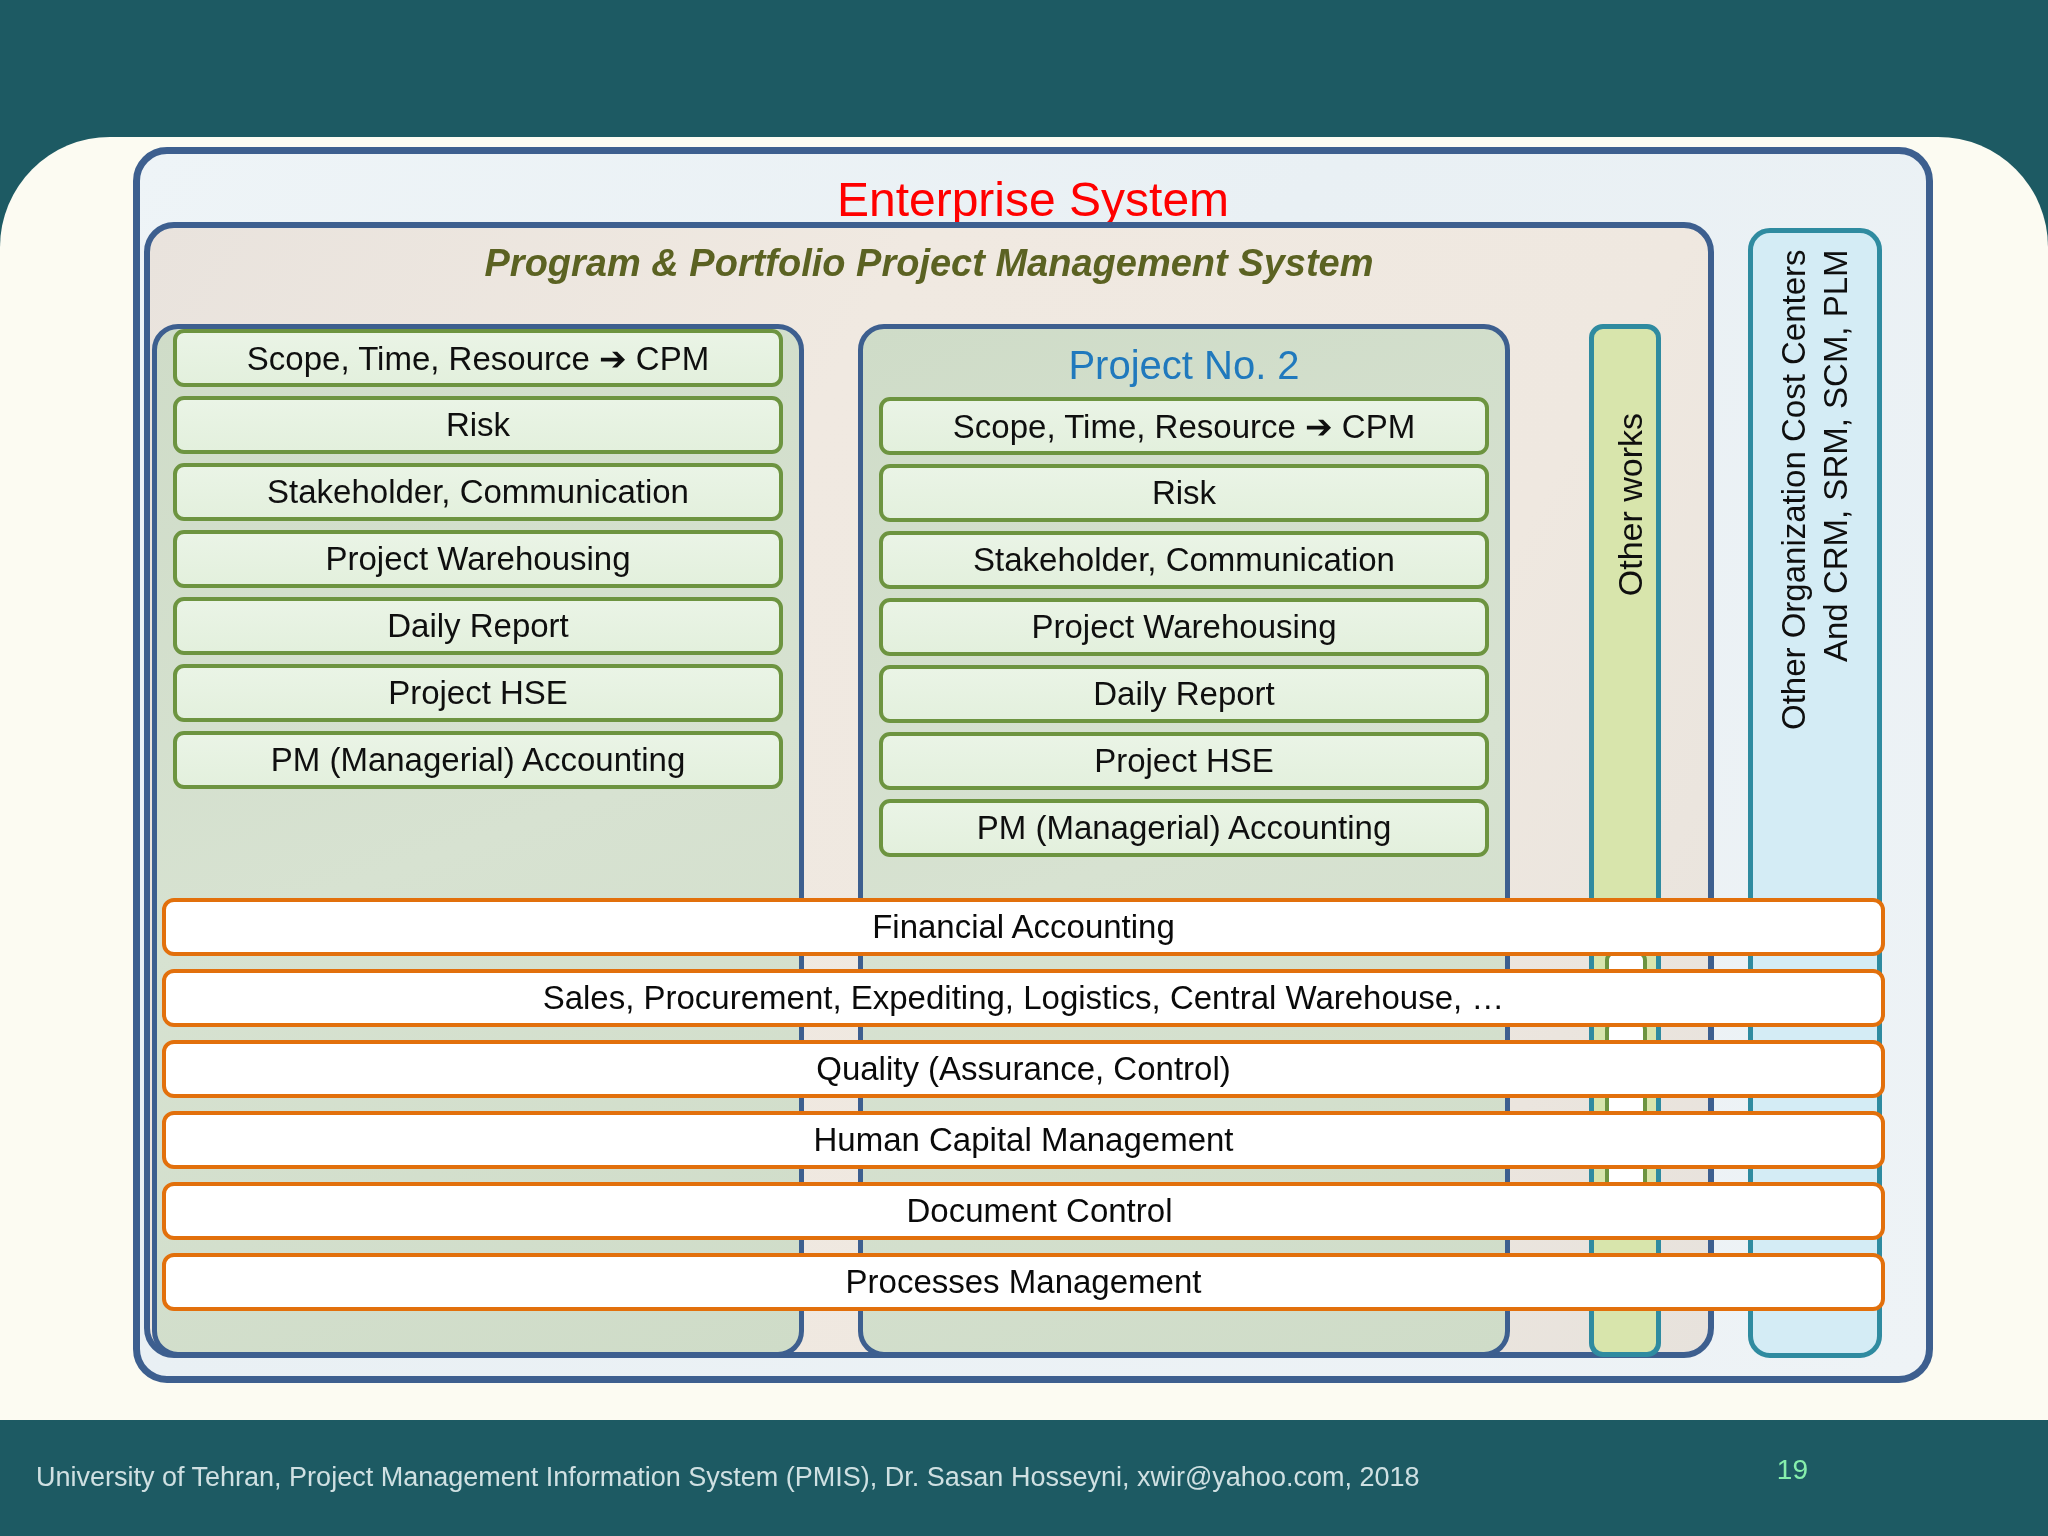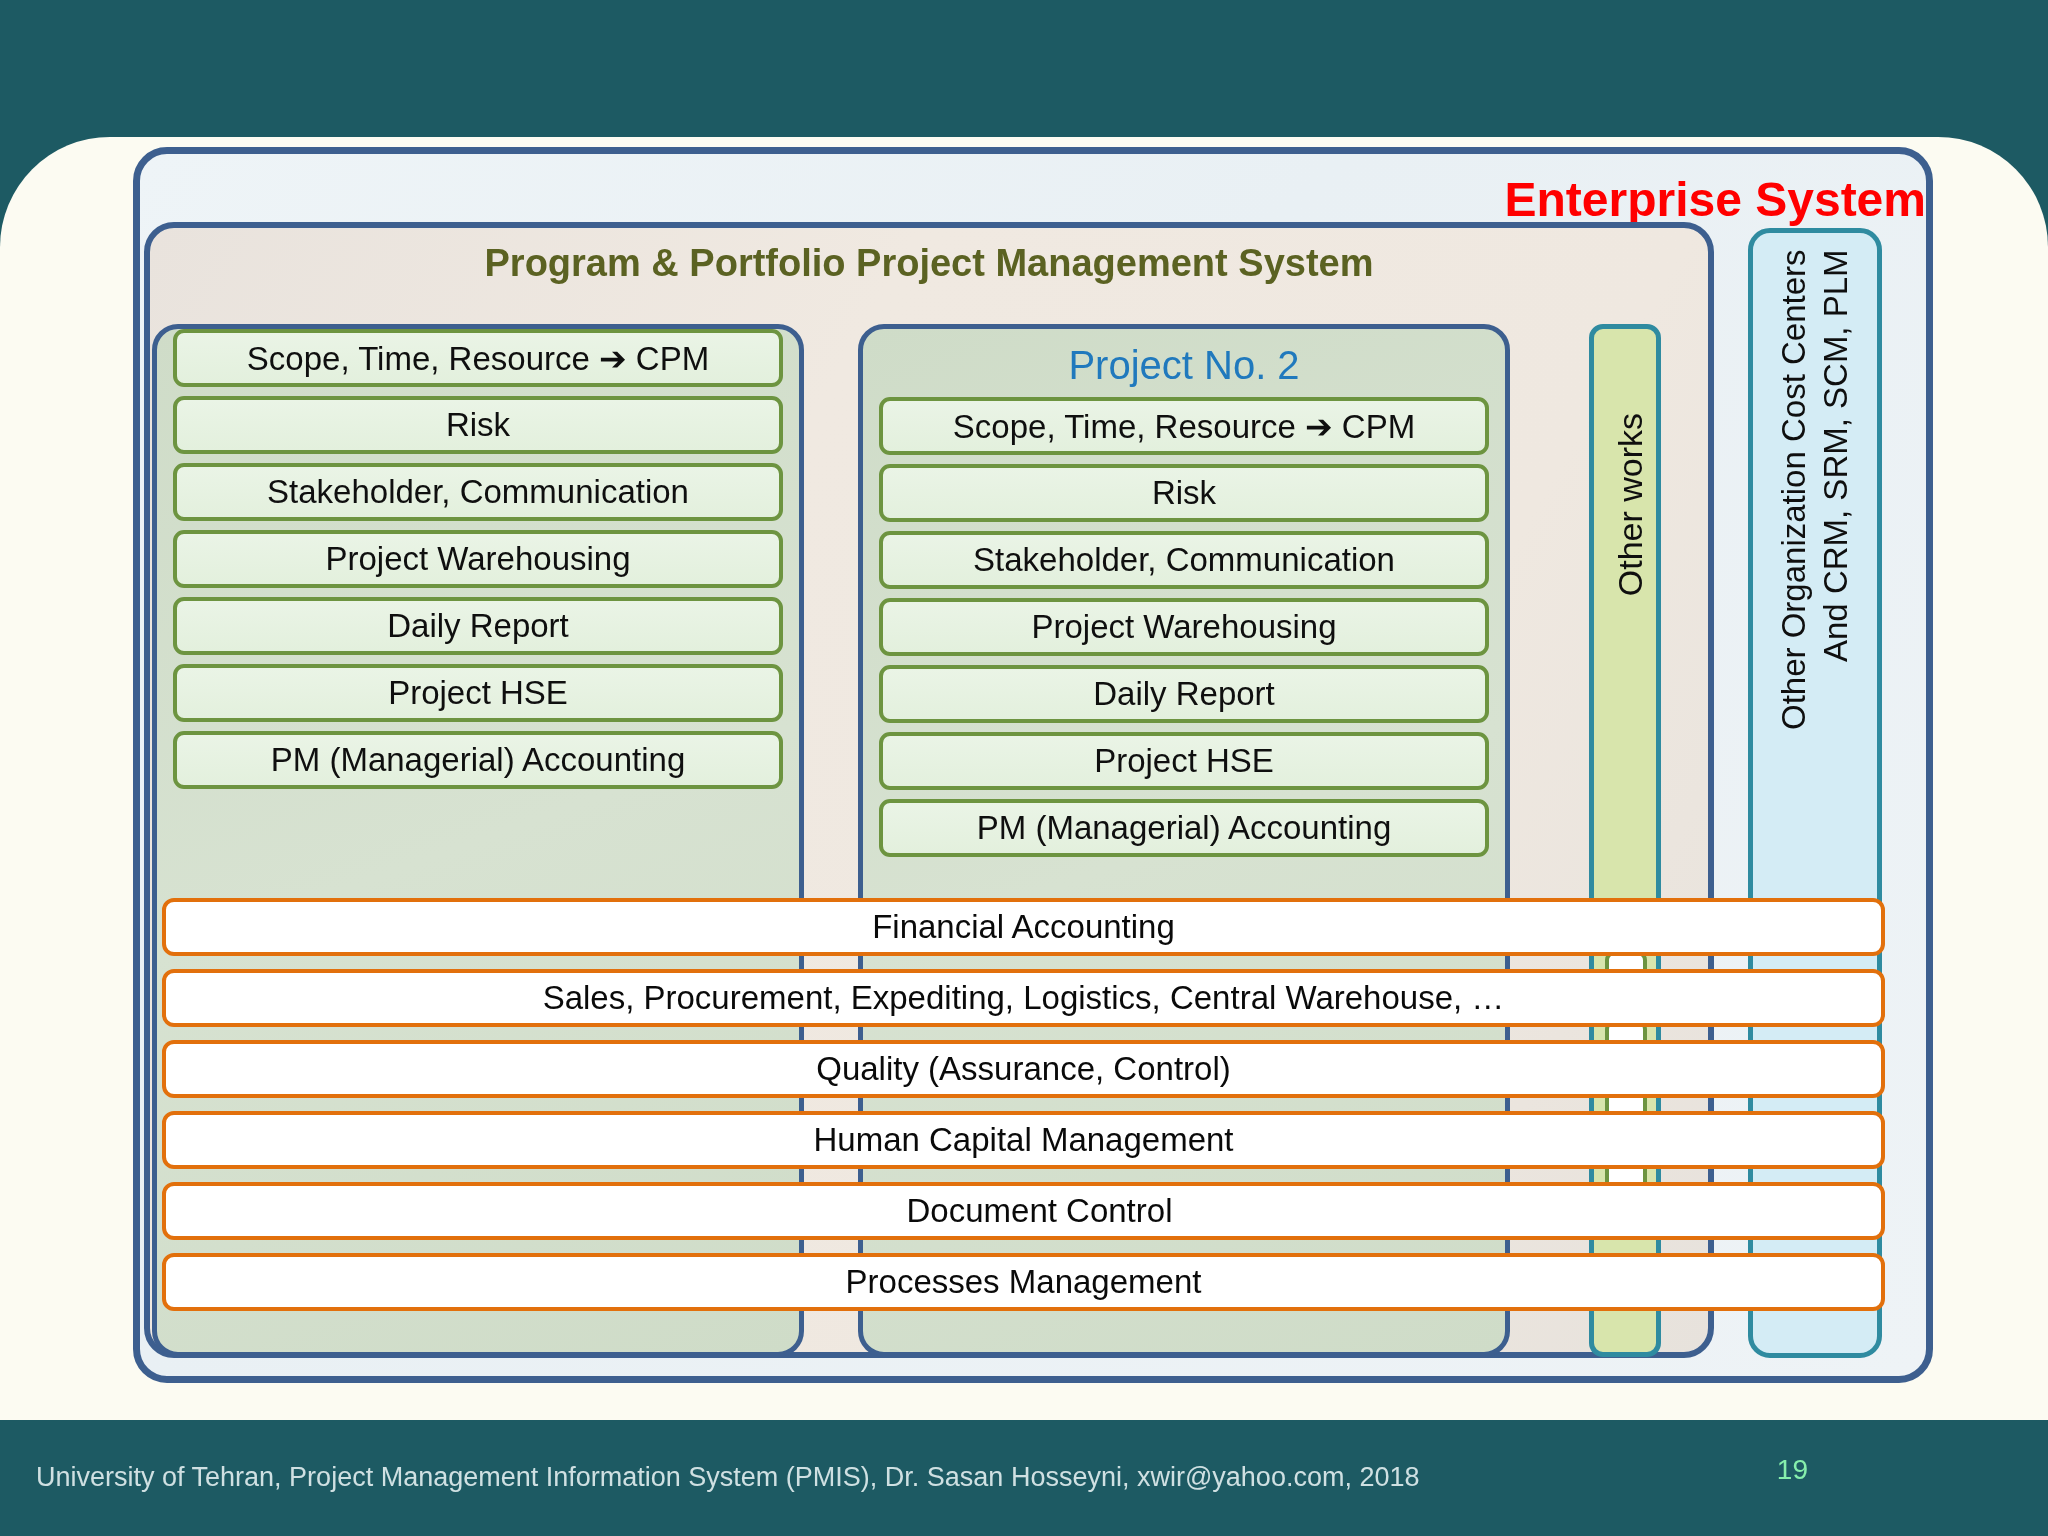--- a/index.html
+++ b/index.html
@@ -25,41 +25,42 @@
     position: absolute;
     left: 133px; top: 147px;
     width: 1800px; height: 1236px;
     border: 7px solid #3d5f8f;
     border-radius: 34px;
     background: linear-gradient(135deg, #eef4f7 0%, #e9f0f4 40%, #eef3f6 100%);
   }
   .enterprise-title {
     position: absolute;
     left: 0; top: 18px; width: 100%;
-    text-align: right;
-    font-size: 48px; font-weight: bold;
+    text-align: center;
+    font-size: 48px; font-weight: normal;
     color: #ff0000;
     letter-spacing: 0px;
   }
 
   
   .pp-box {
     position: absolute;
     left: 144px; top: 222px;
     width: 1570px; height: 1136px;
     border: 6px solid #3d5f8f;
     border-radius: 30px;
     background: linear-gradient(120deg, #e9e3dd 0%, #f0e9e1 35%, #efe8e0 70%, #e7e2dc 100%);
   }
   .pp-title {
     position: absolute;
     left: 0; top: 14px; width: 100%;
     text-align: center;
     font-size: 38px; font-weight: bold;
     color: #5b6222;
+    font-style: italic;
   }
 
   
   .project-col {
     position: absolute;
     top: 324px;
     width: 652px; height: 1033px;
     border: 5px solid #3d5f8f;
     border-radius: 26px;
     background: linear-gradient(160deg, #cfdcc8 0%, #d7e2d1 50%, #cfdcc8 100%);

